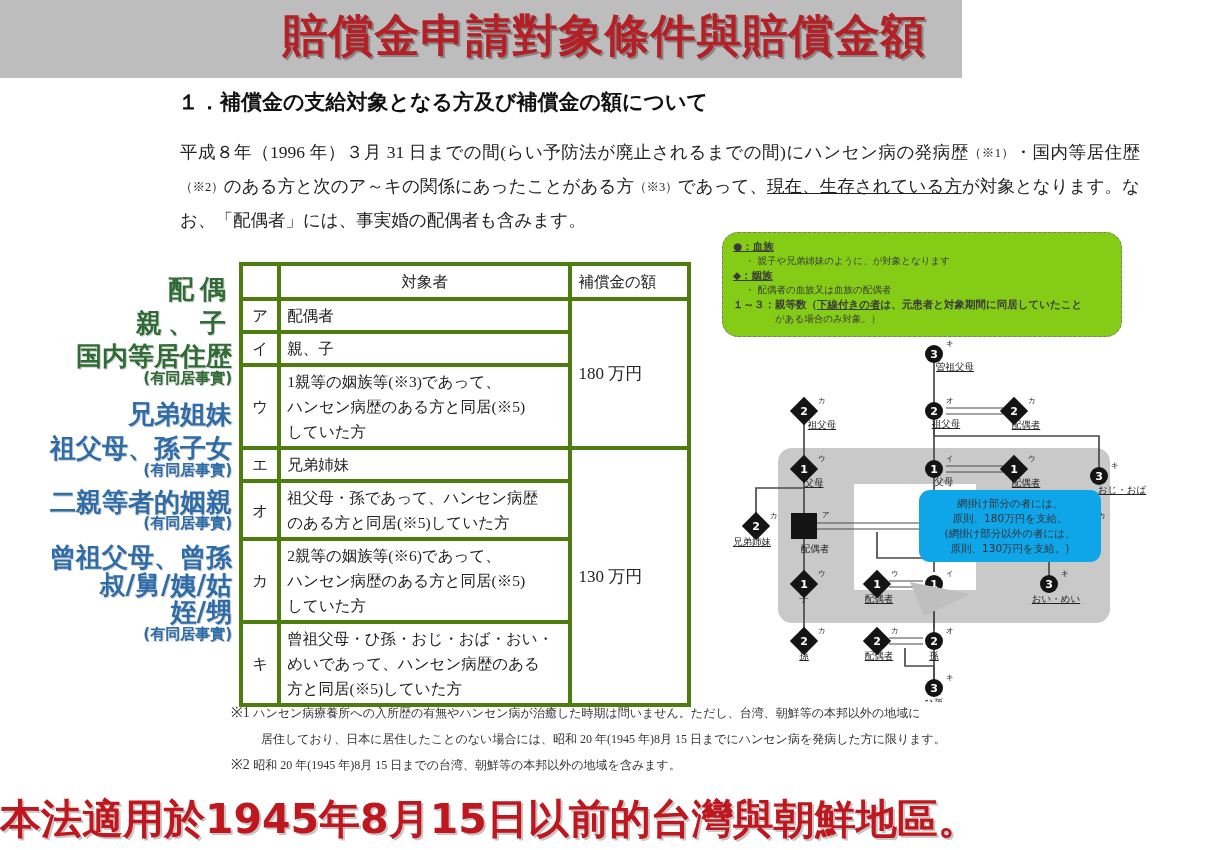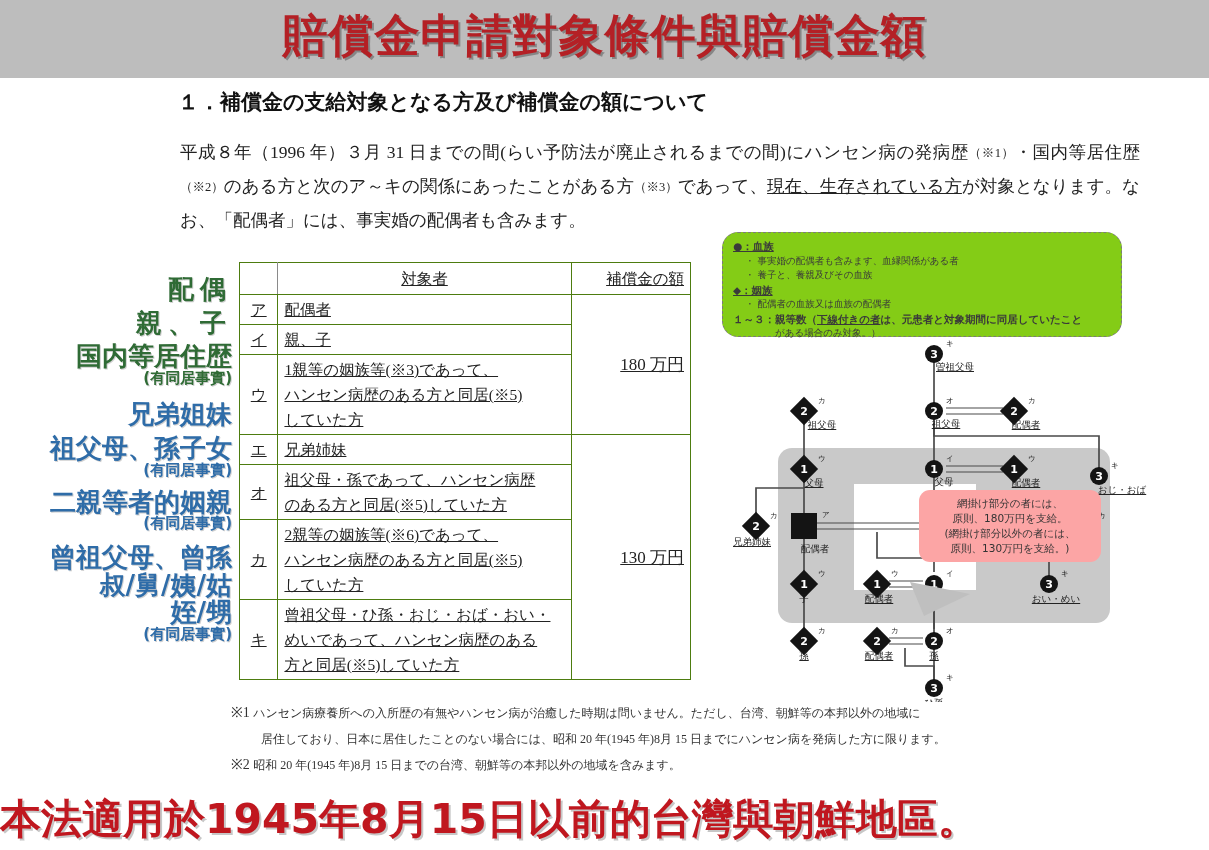--- a/index.html
+++ b/index.html
@@ -7,21 +7,21 @@
   body {
     width:1209px; height:850px;
     background:#ffffff;
     font-family:"Liberation Serif", "DejaVu Serif", serif;
     overflow:hidden;
     position:relative;
   }
 
   
   .top-banner{
-    position:absolute; left:0; top:0; width:1209px; height:78px;
+    position:absolute; left:0; top:0; width:962px; height:78px;
     background:#bdbdbd;
   }
   .top-banner-title{
     position:absolute; left:0; top:6px; width:1209px;
     text-align:center;
     font-family:"DejaVu Sans","Liberation Sans",sans-serif;
     font-weight:bold;
     font-size:45px;
     letter-spacing:1px;
     color:#b42025;
@@ -80,30 +80,29 @@
   
   .tbl{
     position:absolute; left:239px; top:262px;
     width:452px;
     border-collapse:collapse;
     font-size:15.5px;
     color:#222;
     background:#fff;
   }
   .tbl td, .tbl th{
-    border:1px solid #4d7c0f;
+    border:4px solid #4d7c0f;
     padding:2px 6px;
     vertical-align:middle;
     font-weight:normal;
     line-height:25px;
-    text-decoration:underline;
   }
   .tbl .c-sym { width:38px; text-align:center; }
   .tbl .c-tgt { width:290px; }
-  .tbl .c-amt { width:118px; text-align:right; }
+  .tbl .c-amt { width:118px; text-align:left; }
   .tbl thead td{ text-align:center; padding:3px 6px; }
   .tbl .amt-cell{ font-size:17px; }
   .tbl .blankhead{ border-right:1px solid #8a8a8a; }
 
   
   .footnotes{
     position:absolute; left:231px; top:700px; width:950px;
     font-size:14px; line-height:26px; color:#333;
   }
   .footnotes .ln2{ padding-left:30px; }
@@ -143,21 +142,21 @@
   }
   .legendbox .ul{ text-decoration:underline; }
   .legendbox .ind{ padding-left:12px; }
   .legendbox .row1{ font-size:10.5px; font-weight:bold; }
 
   .svgwrap{ position:absolute; left:0; top:104px; width:492px; height:366px; }
 
   .callout{
     position:absolute; left:205px; top:258px;
     width:182px; height:72px;
-    background:#fca5a5;
+    background:#0ea5e9;
     border-radius:11px;
     color:#333;
     font-family:"DejaVu Sans","Liberation Sans",sans-serif;
     font-size:10.5px;
     line-height:15px;
     text-align:center;
     padding-top:6px;
   }
 </style>
 </head>
@@ -263,22 +262,21 @@
         <div>方と同居(※5)していた方</div>
       </td>
     </tr>
   </tbody>
 </table>
 
 <div class="diagram">
 
   <div class="legendbox">
     <div class="row1"><span class="ul">●：血族</span></div>
-    <div class="ind">・ 事実婚の配偶者も含みます、血縁関係がある者</div>
-    <div class="ind">・ 養子と、養親及びその血族</div>
+    <div class="ind">・ 親子や兄弟姉妹のように、が対象となります</div>
     <div class="row1"><span class="ul">◆：姻族</span></div>
     <div class="ind">・ 配偶者の血族又は血族の配偶者</div>
     <div class="row1"><span>１～３：親等数</span><span>（</span><span class="ul">下線付きの者</span><span>は、元患者と対象期間に同居していたこと</span></div>
     <div style="padding-left:42px">がある場合のみ対象。）</div>
   </div>
 
   <div class="svgwrap">
     <svg width="492" height="366" viewBox="0 0 492 366" xmlns="http://www.w3.org/2000/svg">
       <defs>
         <style>

